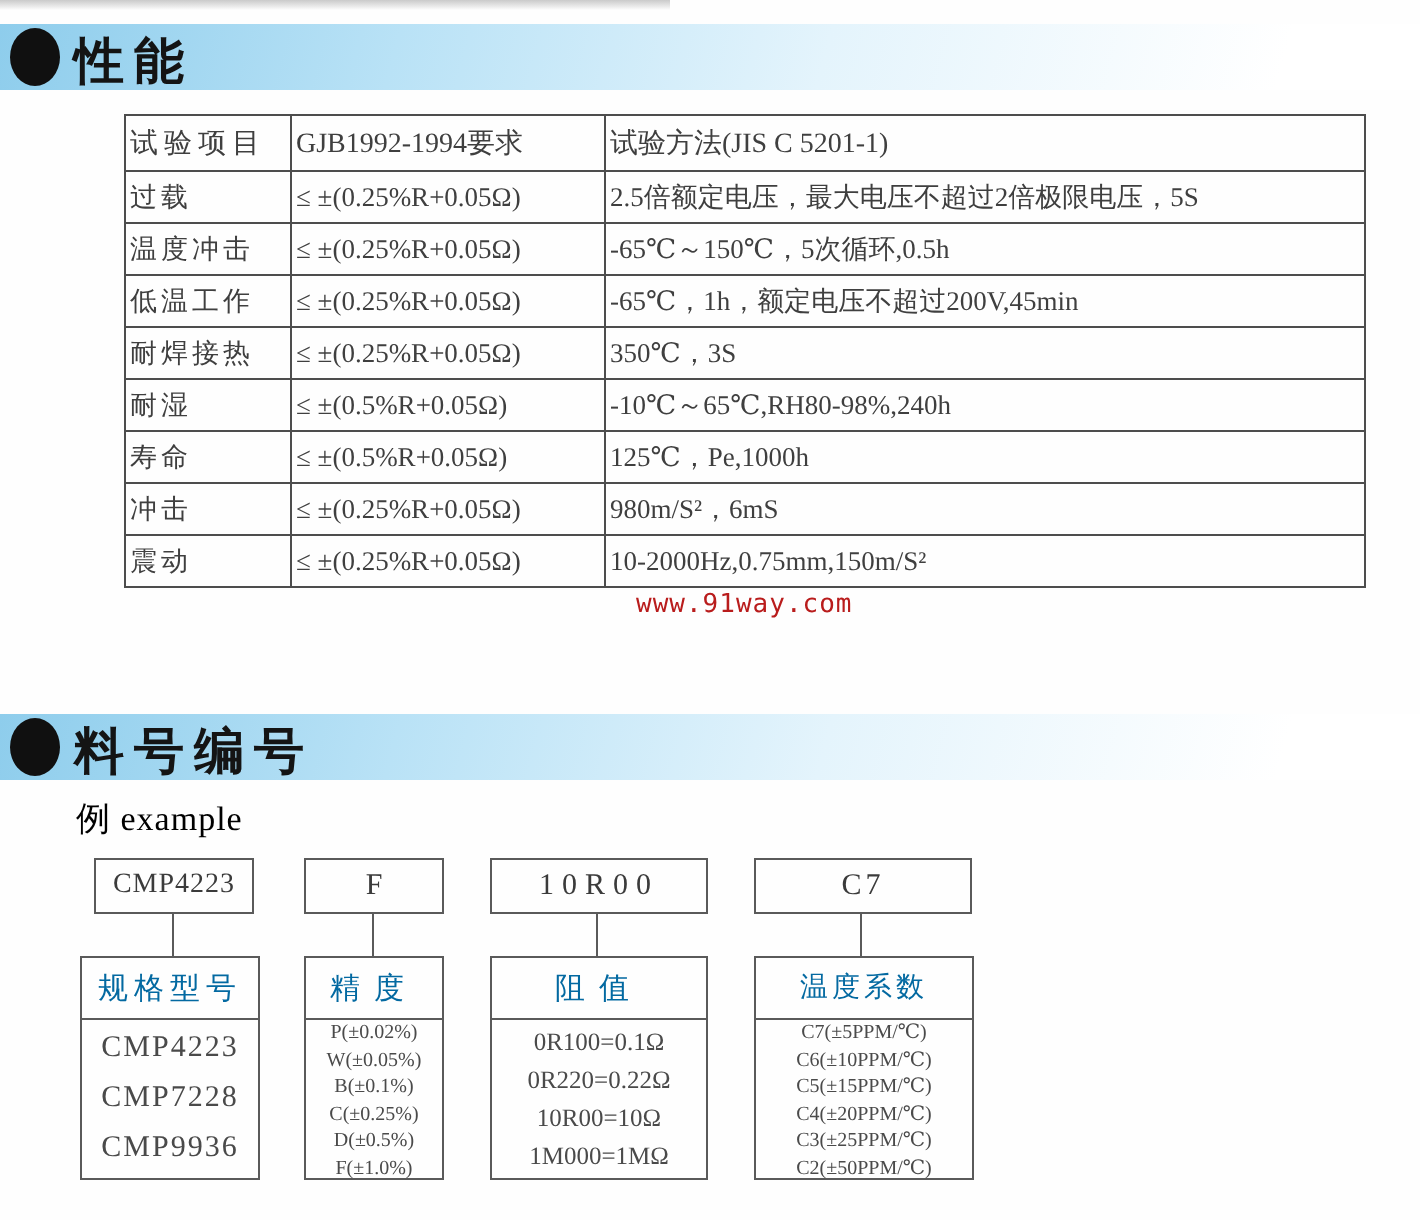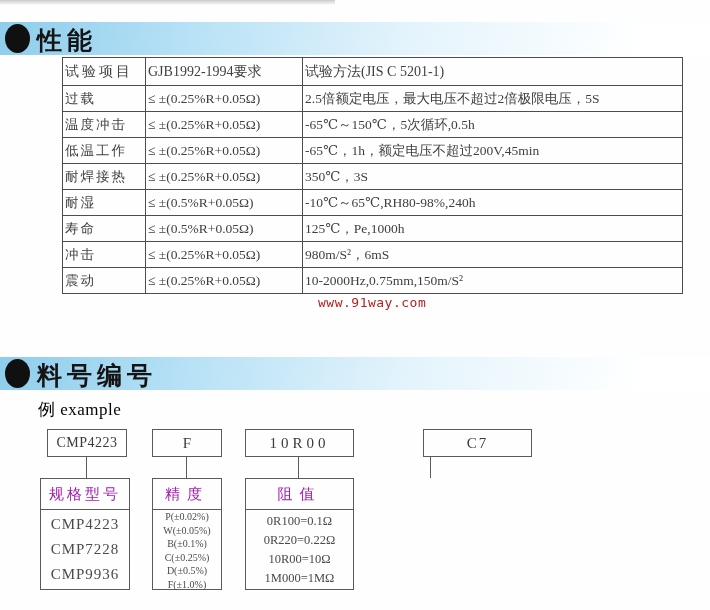--- a/index.html
+++ b/index.html
@@ -12,21 +12,21 @@
         opacity:.8;}
 
   
   .bar{position:absolute;left:0;width:710px;height:33px;
         background:linear-gradient(105deg,#8ecdec 0%,#b9e2f6 28%,#e4f4fc 58%,#ffffff 90%);}
   .bar .bullet{position:absolute;left:5px;top:2px;width:25px;height:29px;
         background:#101010;border-radius:50%;}
   .bar .bar-title{position:absolute;left:37px;top:2px;
         font-family:"Liberation Sans","DejaVu Sans",sans-serif;
         font-weight:bold;font-size:25px;letter-spacing:5px;color:#141414;}
-  #bar-performance{top:22px;}
+  #bar-performance{top:12px;}
   #bar-partnumber{top:357px;}
 
   
   #perf-table{position:absolute;left:62px;top:57px;border-collapse:collapse;
         table-layout:fixed;width:620px;}
   #perf-table th,#perf-table td{border:1px solid #4d4d4d;text-align:left;
         font-weight:normal;padding:0 2px;overflow:hidden;white-space:nowrap;}
   #perf-table th{height:27px;font-size:14px;}
   #perf-table td{height:25px;font-size:13.5px;}
   #perf-table .col-item{width:83px;}
@@ -41,30 +41,30 @@
 
   
   #example-label{position:absolute;left:38px;top:398px;font-size:17px;color:#000000;
         letter-spacing:.5px;}
 
   .code-box{position:absolute;top:429px;height:26px;border:1px solid #5a5a5a;
         display:flex;align-items:center;justify-content:center;font-size:15px;color:#3b3b3b;}
   #code-0{left:47px;width:78px;font-size:14px;letter-spacing:.5px;}
   #code-1{left:152px;width:68px;}
   #code-2{left:245px;width:107px;letter-spacing:4px;}
-  #code-3{left:377px;width:107px;letter-spacing:2px;margin-left:46px;}
+  #code-3{left:377px;width:107px;letter-spacing:2px;}
 
   .connector{position:absolute;top:456px;width:1px;height:22px;background:#5a5a5a;}
   #conn-0{left:86px;} #conn-1{left:186px;} #conn-2{left:298px;} #conn-3{left:430px;}
 
   .cat-box{position:absolute;top:478px;height:110px;border:1px solid #5a5a5a;
         display:flex;flex-direction:column;}
   .cat-head{height:30px;flex:0 0 30px;border-bottom:1px solid #5a5a5a;
         display:flex;align-items:center;justify-content:center;
-        font-size:15px;color:#a21caf;}
+        font-size:15px;color:#0369a1;}
   .cat-items{flex:1;display:flex;flex-direction:column;align-items:center;
         justify-content:center;color:#4a4a4a;}
   #cat-0{left:40px;width:88px;}
   #cat-1{left:152px;width:68px;}
   #cat-2{left:245px;width:107px;}
   #cat-3{left:377px;width:108px;}
   #cat-0 .cat-head{letter-spacing:3px;}
   #cat-1 .cat-head,#cat-2 .cat-head{letter-spacing:7px;}
   #cat-3 .cat-head{letter-spacing:2px;font-size:14px;}
   #cat-0 .cat-items{font-size:15px;line-height:25px;letter-spacing:1px;}
@@ -184,14 +184,25 @@
   <div class="cat-box" id="cat-2">
     <div class="cat-head">阻值</div>
     <div class="cat-items">
       <span>0R100=0.1Ω</span>
       <span>0R220=0.22Ω</span>
       <span>10R00=10Ω</span>
       <span>1M000=1MΩ</span>
     </div>
   </div>
 
+  <div class="cat-box" id="cat-3">
+    <div class="cat-head">温度系数</div>
+    <div class="cat-items">
+      <span>C7(±5PPM/℃)</span>
+      <span>C6(±10PPM/℃)</span>
+      <span>C5(±15PPM/℃)</span>
+      <span>C4(±20PPM/℃)</span>
+      <span>C3(±25PPM/℃)</span>
+      <span>C2(±50PPM/℃)</span>
+    </div>
+  </div>
 
 </div>
 
 </body></html>

